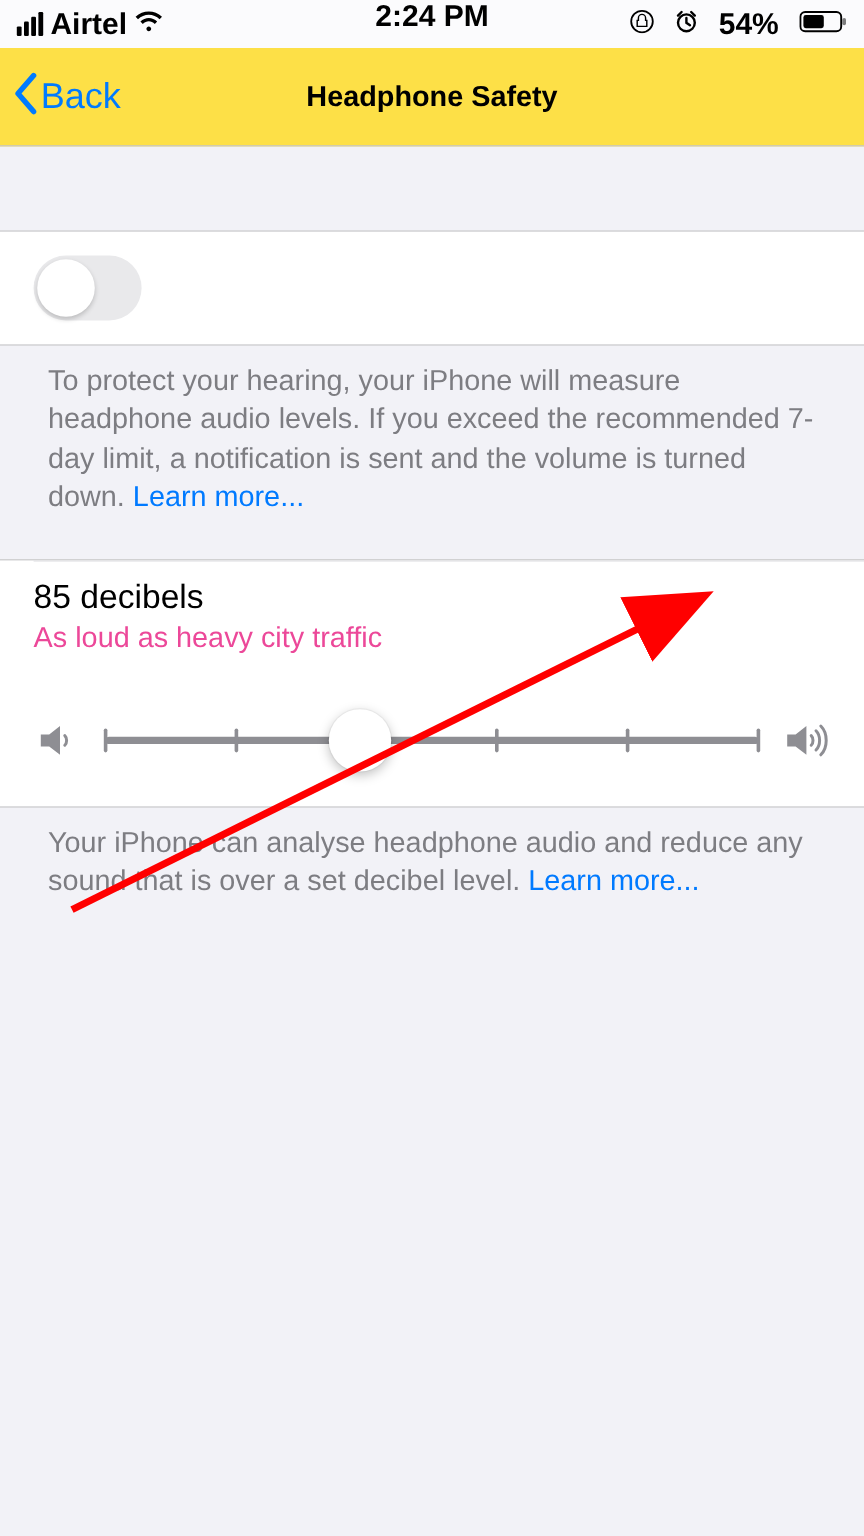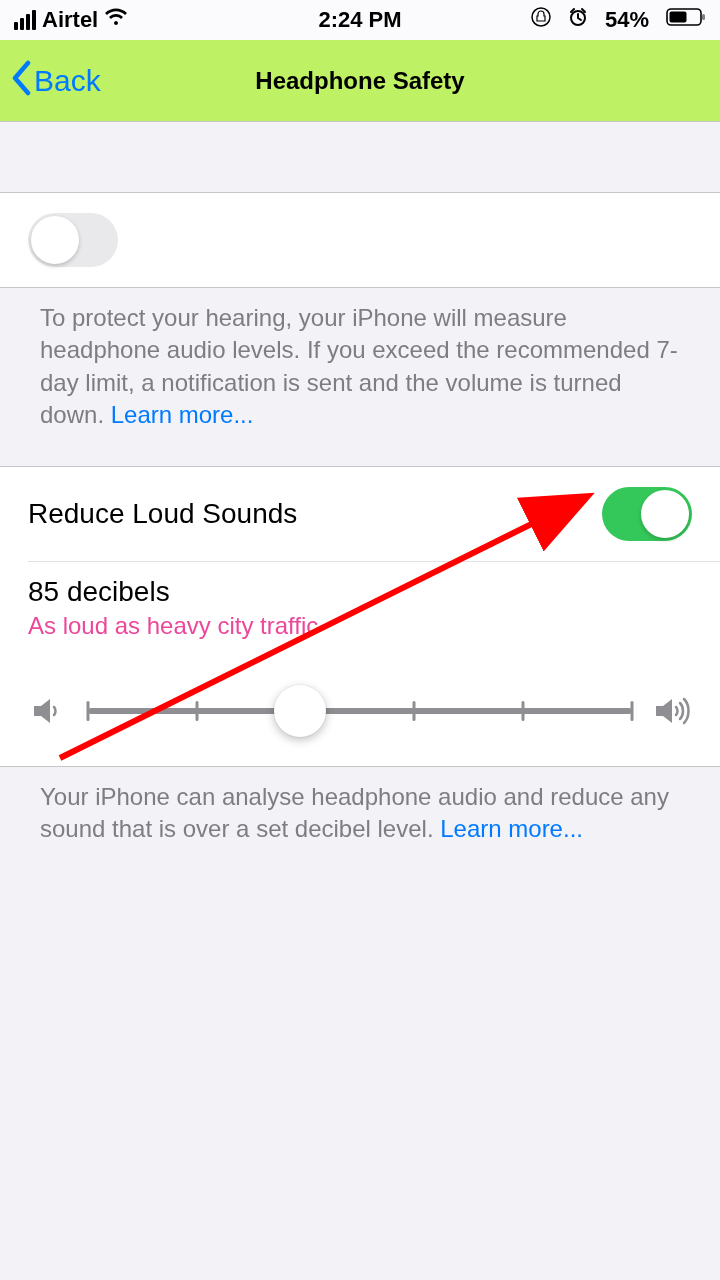--- a/index.html
+++ b/index.html
@@ -1,32 +1,32 @@
 <!DOCTYPE html>
 <html><head>
 <meta charset="utf-8">
 <style>
   * { box-sizing: border-box; margin: 0; padding: 0; }
   html, body { width: 720px; height: 1280px; font-family: -apple-system, "Helvetica Neue", Arial, sans-serif; background: #f2f2f7; overflow: hidden; }
 
   
-  .status-bar { height: 40px; background: #fbfbfd; display: flex; align-items: center; justify-content: space-between; padding: 0 14px; font-size: 22px; font-weight: 600; color: #000; }
+  .status-bar { height: 40px; background: #fbfbfd; display: flex; justify-content: space-between; padding: 0 14px; font-size: 25px; font-weight: 600; color: #000; }
   .status-left, .status-right { display: flex; align-items: center; gap: 6px; }
   .status-right { gap: 17px; }
   .status-center { position: absolute; left: 50%; transform: translateX(-50%); }
 
   .signal-bars { display: inline-flex; align-items: flex-end; gap: 2px; }
   .signal-bars span { width: 4px; background: #000; display: inline-block; border-radius: 1px; }
   .signal-bars span:nth-child(1){height:8px}
   .signal-bars span:nth-child(2){height:12px}
   .signal-bars span:nth-child(3){height:16px}
   .signal-bars span:nth-child(4){height:20px}
 
   
-  .nav-bar { height: 82px; background: #bef264; display: flex; align-items: center; padding: 0 10px; position: relative; border-bottom: 1px solid #c6c6c8; }
+  .nav-bar { height: 82px; background: #fde047; display: flex; align-items: center; padding: 0 10px; position: relative; border-bottom: 1px solid #c6c6c8; }
   .back-btn { display: flex; align-items: center; gap: 2px; color: #007aff; font-size: 30px; }
   .back-chevron { font-size: 36px; line-height: 1; font-weight: 500; }
   .nav-title { position: absolute; left: 50%; transform: translateX(-50%); font-size: 24px; font-weight: 700; color: #000; }
 
   .spacer-before-first-group { height: 70px; }
 
   .group { background: #fff; border-top: 1px solid #c6c6c8; border-bottom: 1px solid #c6c6c8; }
   .row { display: flex; align-items: center; justify-content: space-between; padding: 20px 28px; }
   .row-label { font-size: 28px; color: #000; }
 
@@ -120,26 +120,20 @@
     <div class="switch switch-off">
         <div class="knob"></div>
       </div>
   </div>
 </div>
 <div class="footer-text">
   <span>To protect your hearing, your iPhone will measure headphone audio levels. If you exceed the recommended 7-day limit, a notification is sent and the volume is turned down. </span><span class="link">Learn more...</span>
 </div>
 
 <div class="group" style="position:relative;">
-  <div class="row">
-    <div class="row-label">Reduce Loud Sounds</div>
-    <div class="switch switch-on">
-        <div class="knob"></div>
-      </div>
-  </div>
   <div class="inner-divider"></div>
   <div class="subrow">
     <div class="decibel-value">85 decibels</div>
     <div class="decibel-caption">As loud as heavy city traffic</div>
   </div>
   <div class="slider-row">
     <span class="vol-icon">
       <svg width="40" height="40" viewBox="0 0 40 40">
           <path d="M6 15v10h7l9 7V8l-9 7z" fill="#8e8e93"></path>
           <path d="M26 16c2 2 2 6 0 8" stroke="#8e8e93" stroke-width="2.5" fill="none" stroke-linecap="round"></path>

